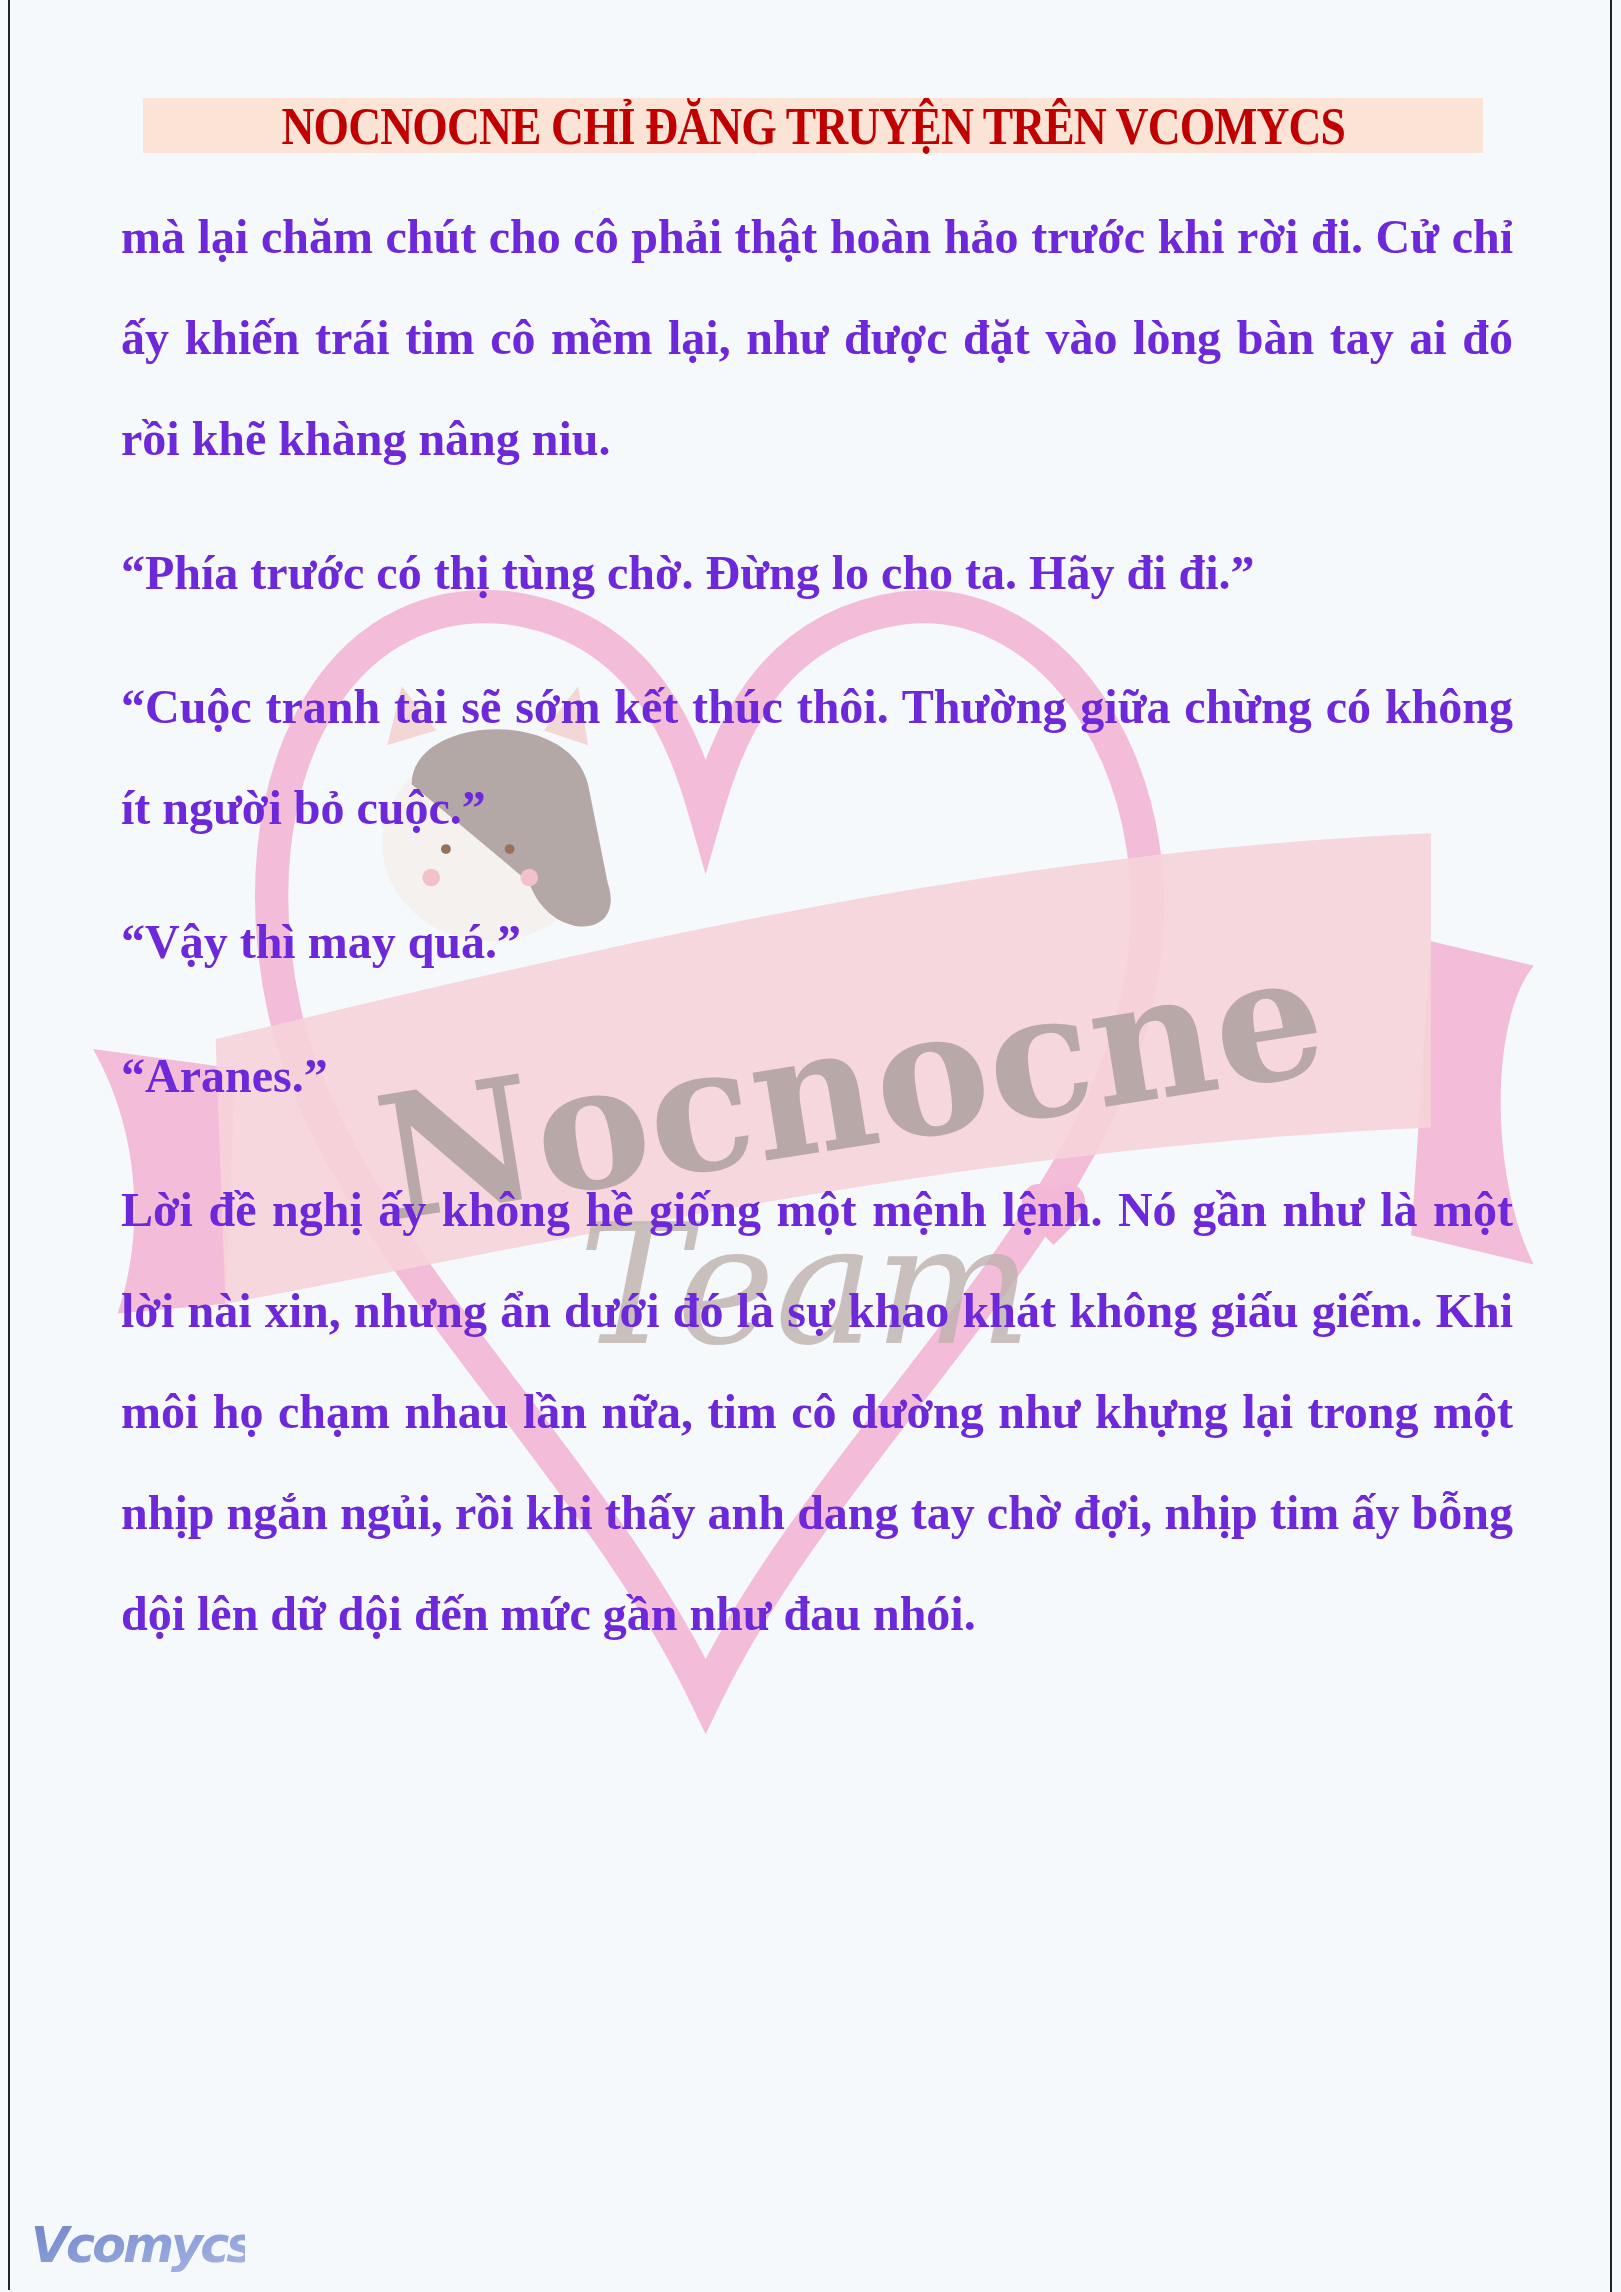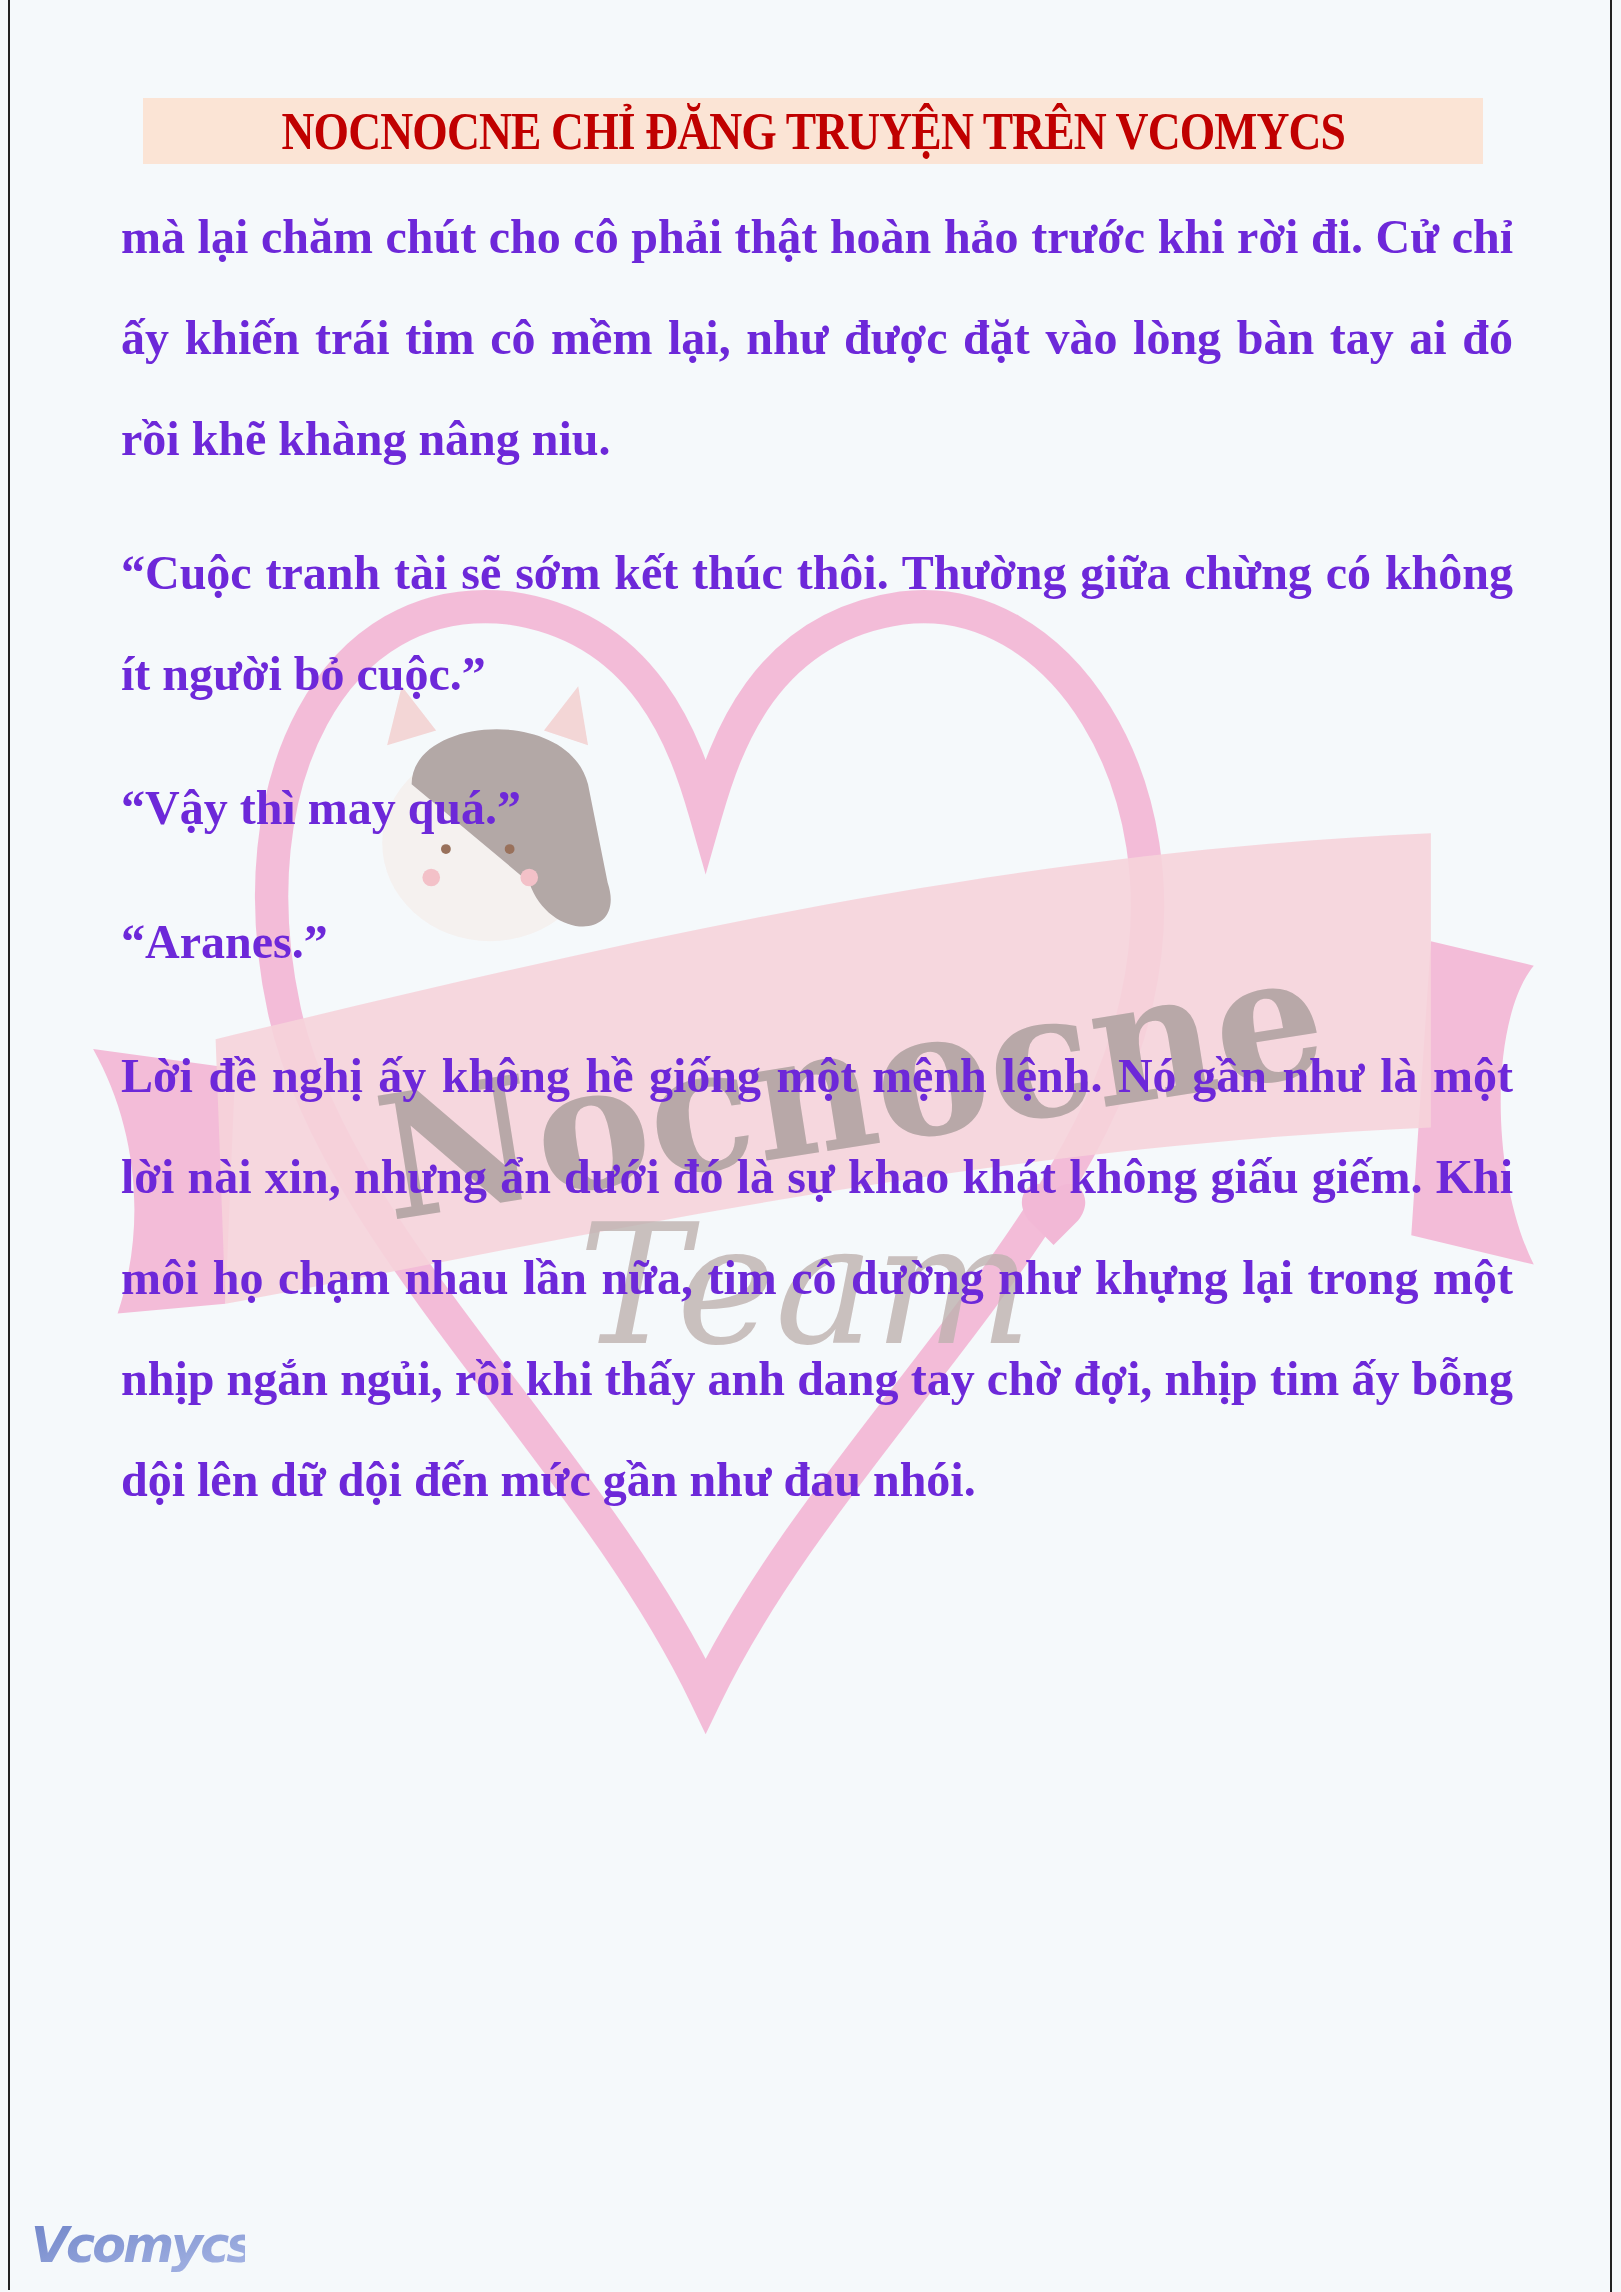--- a/index.html
+++ b/index.html
@@ -1,21 +1,21 @@
 <!DOCTYPE html>
 <html><head>
 <meta charset="utf-8">
 <style>
   html, body { margin:0; padding:0; }
   body { width:1621px; height:2293px; background:#f5f9fb; position:relative; overflow:hidden;
          font-family:"Liberation Serif","DejaVu Serif",serif; }
   .frame-left { position:absolute; left:7.8px; top:0; width:2px; height:2290px; background:#222; }
   .frame-right { position:absolute; left:1610px; top:0; width:2px; height:2293px; background:#222; }
   .watermark { position:absolute; left:0; top:0; width:1621px; height:2293px; pointer-events:none; }
-  .banner { position:absolute; left:143px; top:98px; width:1340px; height:66px; background:#fbe4d5;
+  .banner { position:absolute; left:143px; top:98px; width:1340px; height:55px; background:#fbe4d5;
             display:flex; align-items:center; justify-content:center; }
   .banner span { color:#c00000; font-weight:bold; font-size:53px; letter-spacing:-1px;
                  transform:scaleX(0.86); white-space:nowrap; display:inline-block; }
   .content { position:absolute; left:121px; top:186px; width:1392px; color:#6d28d9;
              font-size:48px; font-weight:bold; line-height:101px; }
   .content p { margin:0; text-align:justify; text-align-last:left; }
   .content p + p { margin-top:33px; }
   .logo { position:absolute; left:29px; top:2213px; width:216px; height:69px; }
 </style>
 </head>
@@ -47,20 +47,21 @@
   <text x="590" y="1370" font-family="'DejaVu Serif', serif" font-style="italic" font-size="170" fill="#bfb2b0" opacity="0.8">Team</text>
   <path d="M 1050 1245 C 1030 1220, 1055 1195, 1075 1215 C 1095 1195, 1120 1220, 1100 1245 L 1075 1270 Z" fill="#f2b8d6"></path>
 </svg>
 
 <div class="banner">
   <span>NOCNOCNE CHỈ ĐĂNG TRUYỆN TRÊN VCOMYCS</span>
 </div>
 
 <div class="content">
   <p>mà lại chăm chút cho cô phải thật hoàn hảo trước khi rời đi. Cử chỉ ấy khiến trái tim cô mềm lại, như được đặt vào lòng bàn tay ai đó rồi khẽ khàng nâng niu.</p>
+  <p>“Phía trước có thị tùng chờ. Đừng lo cho ta. Hãy đi đi.”</p>
   <p>“Cuộc tranh tài sẽ sớm kết thúc thôi. Thường giữa chừng có không ít người bỏ cuộc.”</p>
   <p>“Vậy thì may quá.”</p>
   <p>“Aranes.”</p>
   <p>Lời đề nghị ấy không hề giống một mệnh lệnh. Nó gần như là một lời nài xin, nhưng ẩn dưới đó là sự khao khát không giấu giếm. Khi môi họ chạm nhau lần nữa, tim cô dường như khựng lại trong một nhịp ngắn ngủi, rồi khi thấy anh dang tay chờ đợi, nhịp tim ấy bỗng dội lên dữ dội đến mức gần như đau nhói.</p>
 </div>
 
 <svg class="logo" viewBox="0 0 220 70" xmlns="http://www.w3.org/2000/svg">
   <defs>
     <linearGradient id="lg" x1="0" y1="0" x2="1" y2="1">
       <stop offset="0" stop-color="#6f84c8"></stop>

